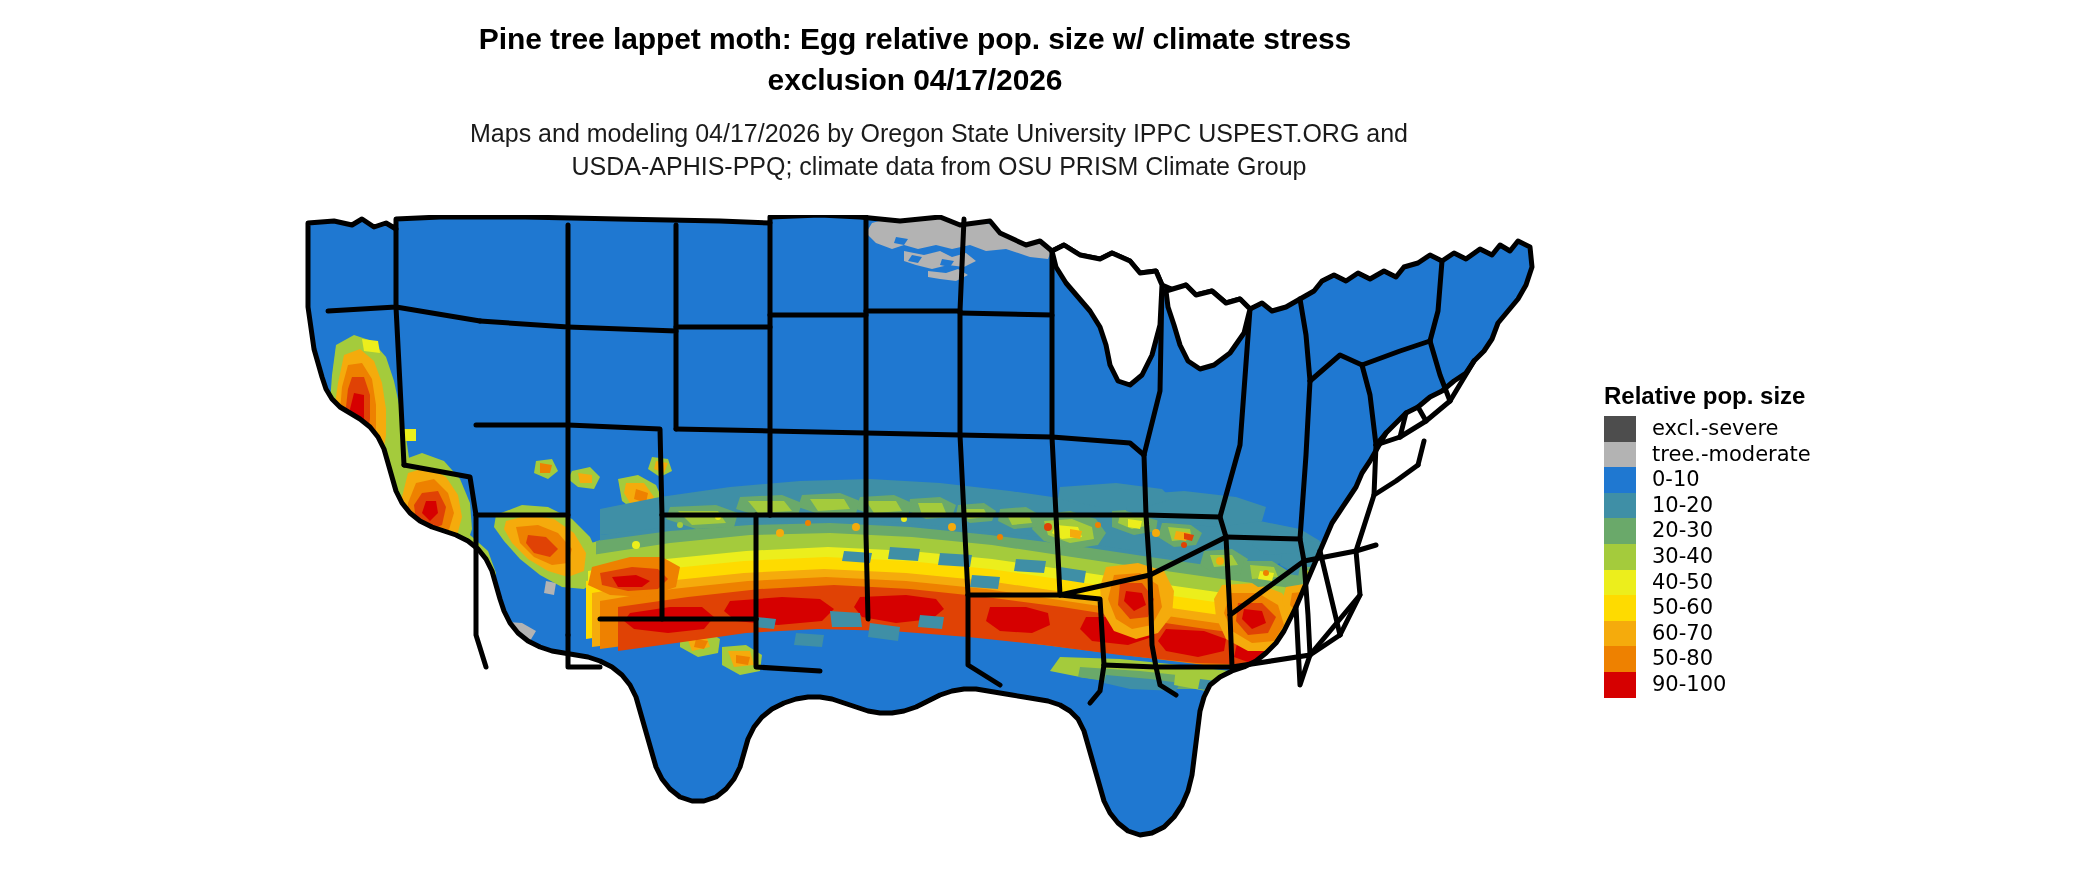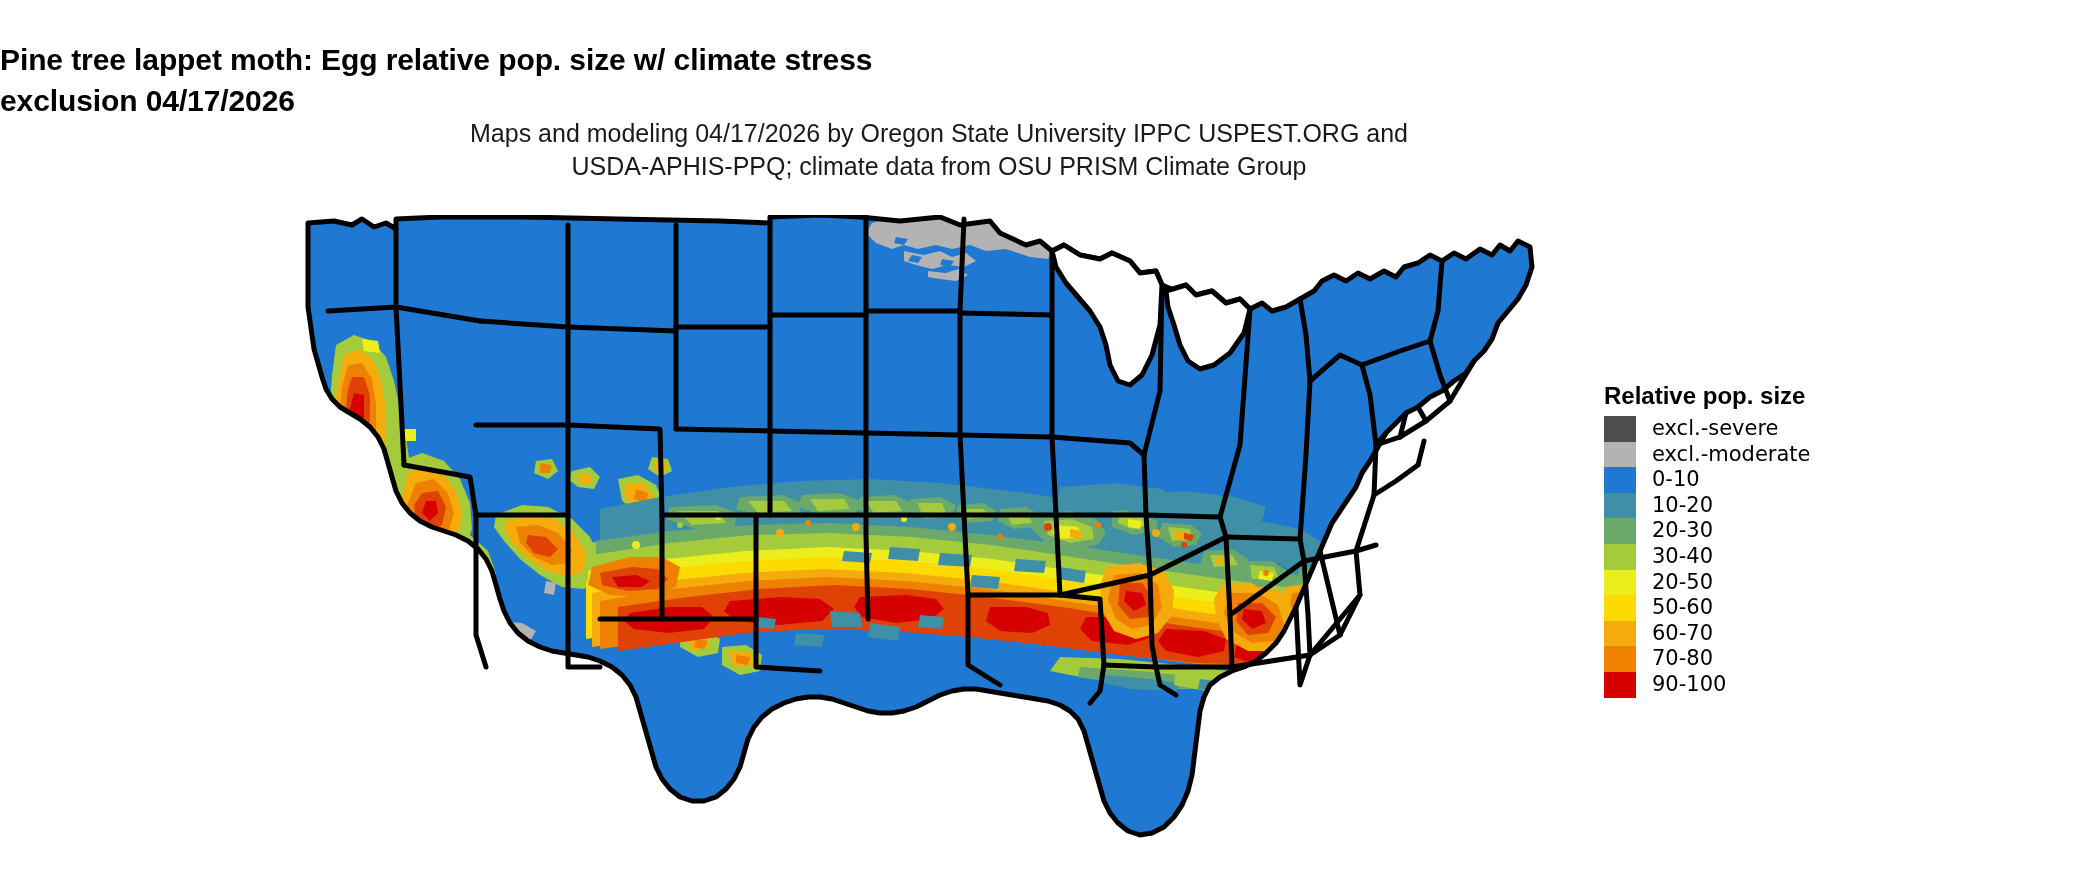--- a/index.html
+++ b/index.html
@@ -21,22 +21,21 @@
     height: 892px;
     background: #ffffff;
   }
 
   
   .title-block {
     position: absolute;
     left: 0;
     top: 18px;
     width: 1830px;
-    text-align: left;
-    margin-top: 21px;
+    text-align: center;
   }
   .map-title {
     font-family: "Liberation Sans", sans-serif;
     font-weight: bold;
     font-size: 30px;
     line-height: 41px;
     color: #000000;
     letter-spacing: -0.1px;
     white-space: pre-line;
   }
@@ -523,53 +522,53 @@
 
   <div id="legend">
     <div class="legend-title">Relative pop. size</div>
     <div class="legend-rows" id="legend-rows">
         <div class="legend-row">
           <div class="legend-swatch" style="background: rgb(77, 77, 77);"></div>
           <div class="legend-label">excl.-severe</div>
         </div>
         <div class="legend-row">
           <div class="legend-swatch" style="background: rgb(179, 179, 179);"></div>
-          <div class="legend-label">excl.-moderate</div>
+          <div class="legend-label">tree.-moderate</div>
         </div>
         <div class="legend-row">
           <div class="legend-swatch" style="background: rgb(31, 120, 209);"></div>
           <div class="legend-label">0-10</div>
         </div>
         <div class="legend-row">
           <div class="legend-swatch" style="background: rgb(63, 143, 166);"></div>
           <div class="legend-label">10-20</div>
         </div>
         <div class="legend-row">
           <div class="legend-swatch" style="background: rgb(106, 169, 106);"></div>
           <div class="legend-label">20-30</div>
         </div>
         <div class="legend-row">
           <div class="legend-swatch" style="background: rgb(164, 203, 60);"></div>
           <div class="legend-label">30-40</div>
         </div>
         <div class="legend-row">
           <div class="legend-swatch" style="background: rgb(236, 238, 28);"></div>
-          <div class="legend-label">20-50</div>
+          <div class="legend-label">40-50</div>
         </div>
         <div class="legend-row">
           <div class="legend-swatch" style="background: rgb(254, 219, 0);"></div>
           <div class="legend-label">50-60</div>
         </div>
         <div class="legend-row">
           <div class="legend-swatch" style="background: rgb(245, 171, 12);"></div>
           <div class="legend-label">60-70</div>
         </div>
         <div class="legend-row">
           <div class="legend-swatch" style="background: rgb(238, 129, 0);"></div>
-          <div class="legend-label">70-80</div>
+          <div class="legend-label">50-80</div>
         </div>
         <div class="legend-row">
           <div class="legend-swatch" style="background: rgb(214, 0, 0);"></div>
           <div class="legend-label">90-100</div>
         </div>
       </div>
   </div>
 
 </div>
 

